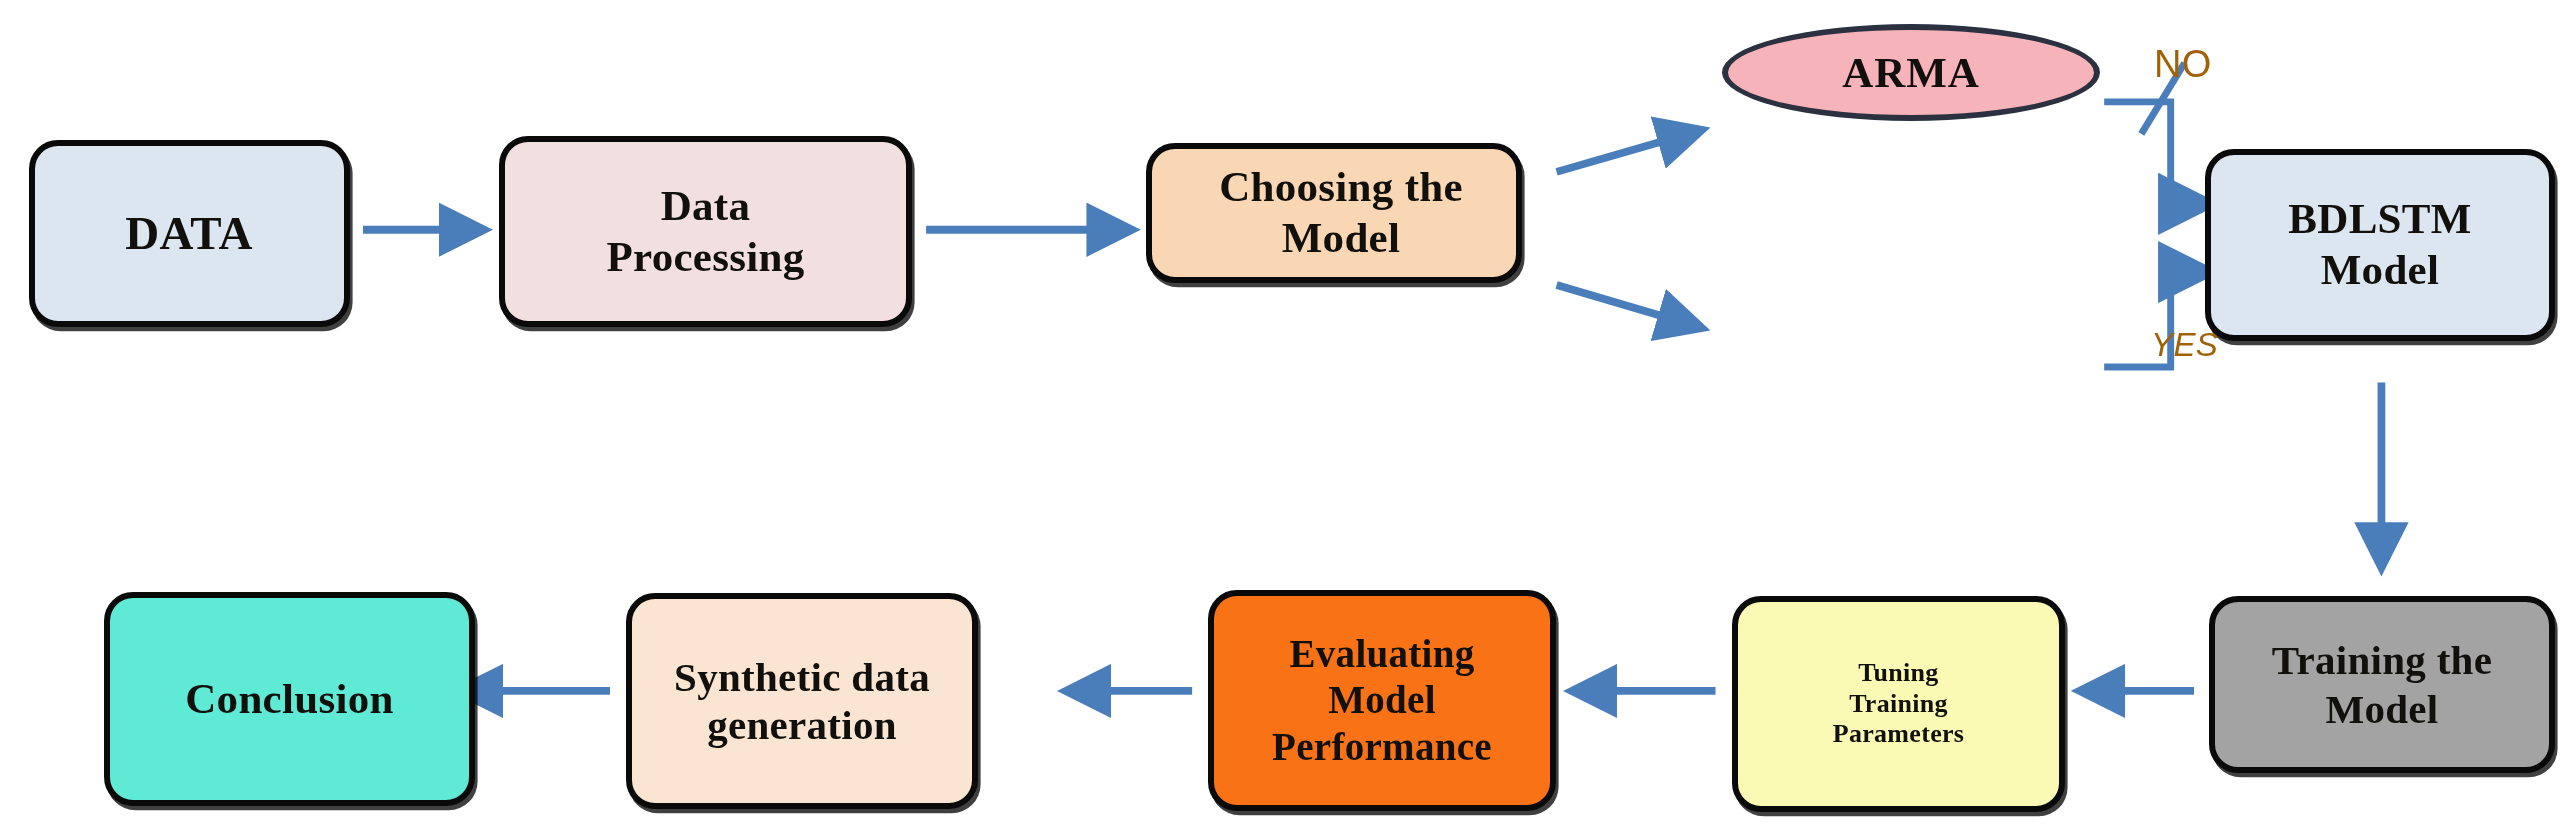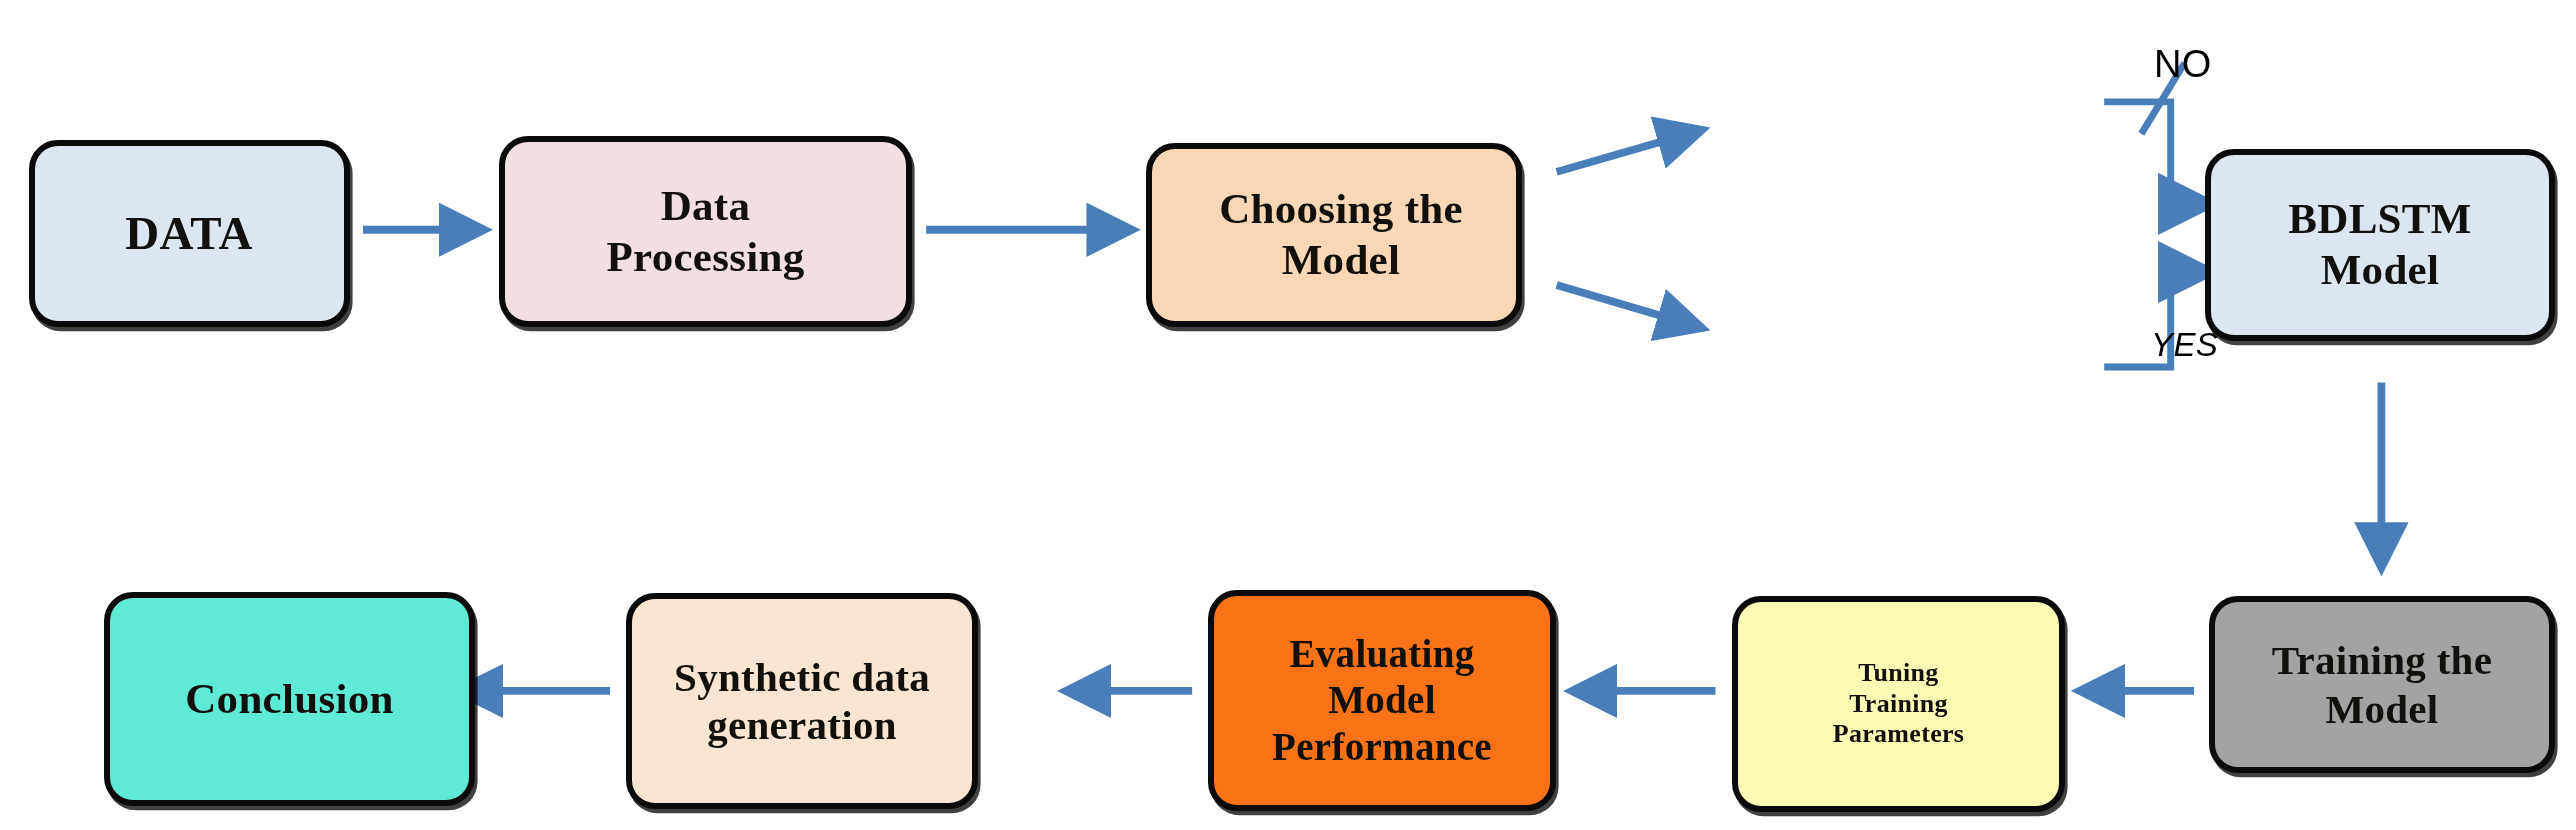--- a/index.html
+++ b/index.html
@@ -54,21 +54,21 @@
     border: 6px solid #2b3140;
     border-radius: 50%;
     color: #12100c;
     font-weight: bold;
     letter-spacing: 0.9px;
   }
   .edge-label {
     position: absolute;
     font-family: "Liberation Sans", "DejaVu Sans", sans-serif;
     font-weight: normal;
-    color: #000000;
+    color: #a16207;
     letter-spacing: 0.4px;
   }
 </style>
 </head>
 <body>
 
 <div id="canvas" style="background: rgb(255, 255, 255);">
 
   <svg class="connectors" viewBox="0 0 2982 961" xmlns="http://www.w3.org/2000/svg">
     <defs>
@@ -129,24 +129,27 @@
   </svg>
 
   <div class="node" id="n-data" style="left: 28.5px; top: 140px; width: 321px; height: 187px; background: rgb(220, 230, 241); font-size: 47px;">
     <span>DATA</span>
   </div>
 
   <div class="node" id="n-data-processing" style="left: 499px; top: 136px; width: 413px; height: 191px; background: rgb(242, 223, 223); font-size: 43px;">
     <span>Data<br>Processing</span>
   </div>
 
-  <div class="node" id="n-choosing-the-model" style="left: 1146px; top: 143px; width: 376px; height: 184px; background: rgb(250, 215, 180); font-size: 43px; padding-left: 14px;">
+  <div class="node" id="n-choosing-the-model" style="left: 1146px; top: 143px; width: 376px; height: 140px; background: rgb(250, 215, 180); font-size: 43px; padding-left: 14px;">
     <span>Choosing the<br>Model</span>
   </div>
 
+  <div class="ellipse" id="n-arma" style="left: 1722px; top: 24px; width: 378px; height: 97px; background: rgb(247, 179, 186); font-size: 43px;">
+    <span>ARMA</span>
+  </div>
 
 
   <div class="node" id="n-bdlstm-model" style="left: 2205px; top: 149px; width: 350px; height: 192px; background: rgb(220, 230, 241); font-size: 43px;">
     <span>BDLSTM<br>Model</span>
   </div>
 
   <div class="node" id="n-training-the-model" style="left: 2209px; top: 596px; width: 346px; height: 177px; background: #a3a3a3; font-size: 41px;">
     <span>Training the<br>Model</span>
   </div>
 

